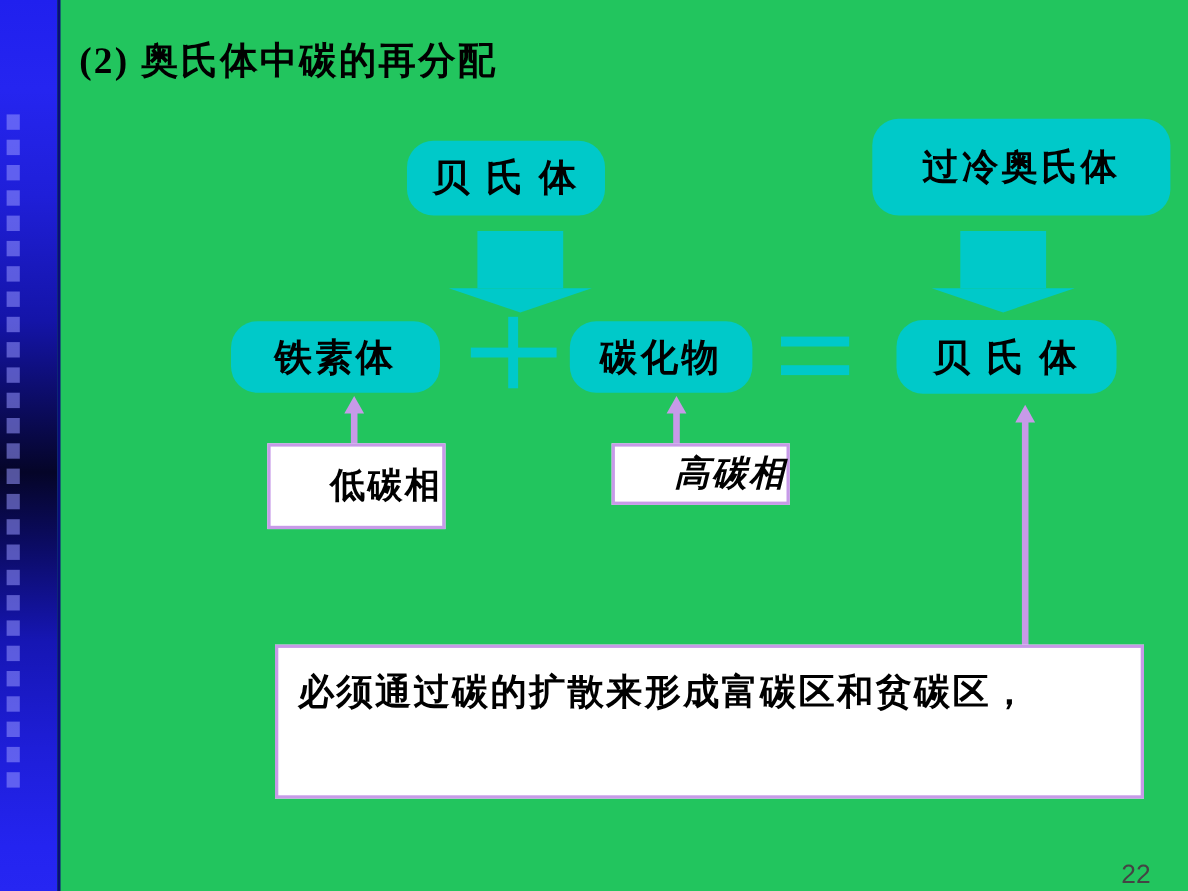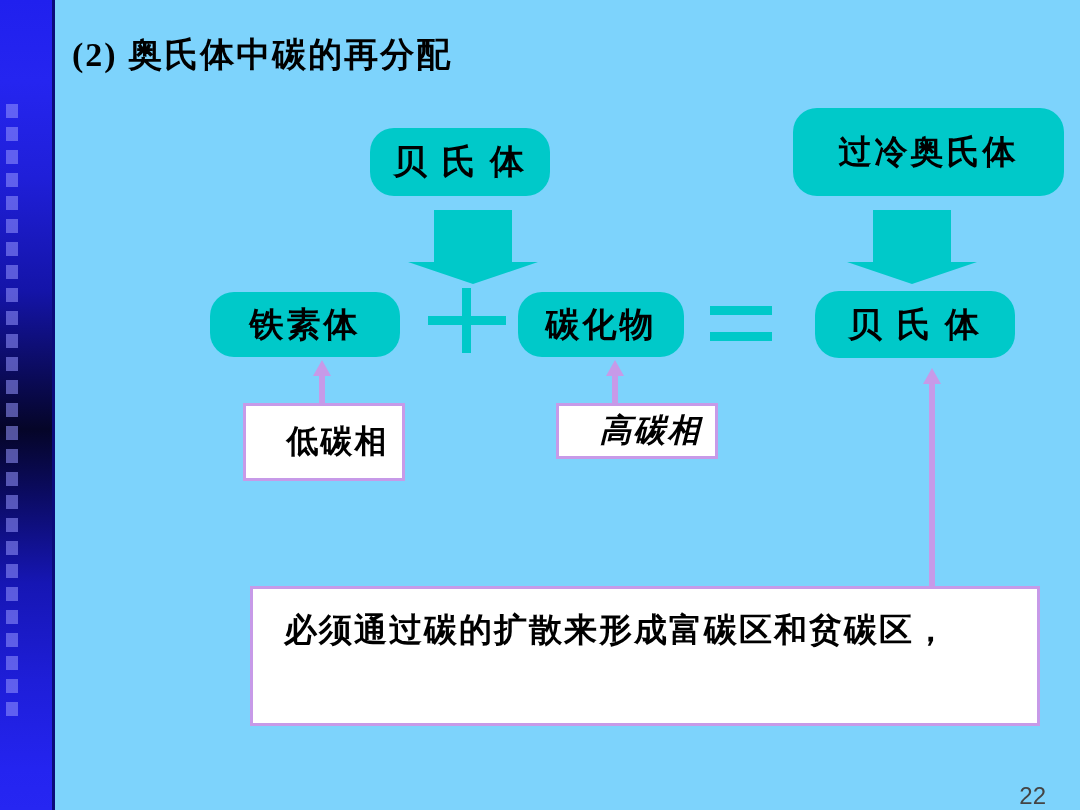--- a/index.html
+++ b/index.html
@@ -7,21 +7,21 @@
     padding: 0;
     background: #ffffff;
   }
   body {
     font-family: "Liberation Serif", "DejaVu Serif", serif;
   }
   #slide {
     position: relative;
     width: 1080px;
     height: 810px;
-    background: #7dd3fc;
+    background: #22c55e;
     overflow: hidden;
   }
 
   
   #sidebar {
     position: absolute;
     left: 0; top: 0;
     width: 52px; height: 810px;
     background: linear-gradient(to bottom,
         #2020ee 0%,
@@ -109,21 +109,21 @@
   }
 
   
   .purple-box {
     position: absolute;
     background: #ffffff;
     border: 3px solid #C79AE8;
     box-sizing: border-box;
     display: flex;
     align-items: center;
-    justify-content: center;
+    justify-content: flex-end;
     padding-left: 27px;
   }
   .purple-box .ptext {
     font-size: 32px;
     font-weight: bold;
     color: #000000;
     letter-spacing: 2px;
     font-family: "Liberation Serif", "DejaVu Serif", serif;
     white-space: nowrap;
   }
@@ -155,21 +155,20 @@
     padding: 12px 18px 0 18px;
   }
   #note-box .nline {
     font-size: 33px;
     font-weight: bold;
     color: #000000;
     letter-spacing: 2px;
     line-height: 58px;
     white-space: nowrap;
     font-family: "Liberation Serif", "DejaVu Serif", serif;
-    margin-left: 13px;
   }
 
   
   #page-number {
     position: absolute;
     right: 34px; bottom: 0;
     font-size: 24px;
     color: #444444;
     font-family: Liberation Sans, sans-serif;
   }

